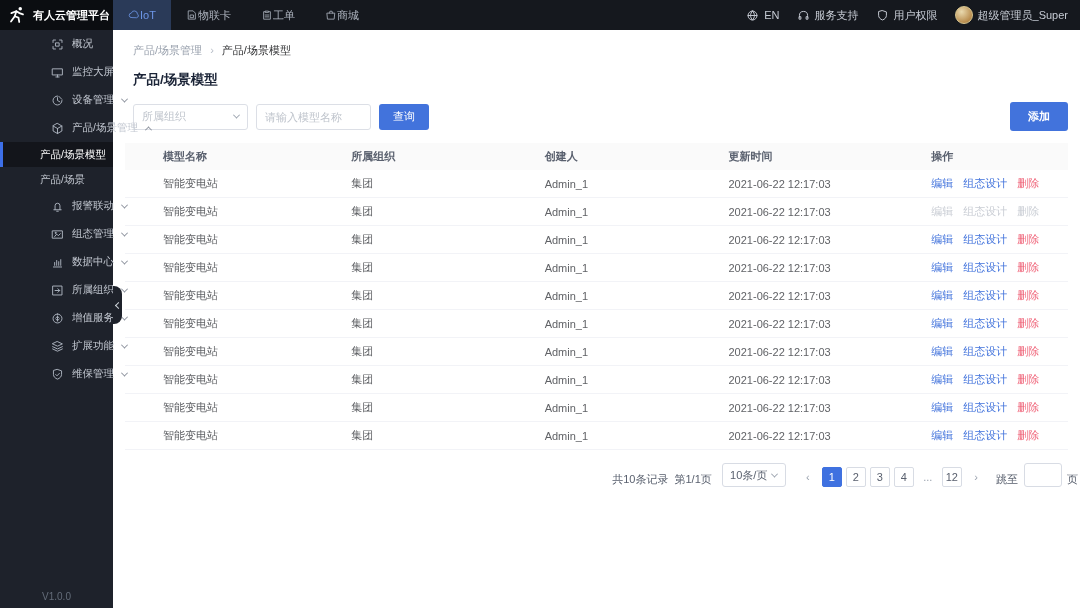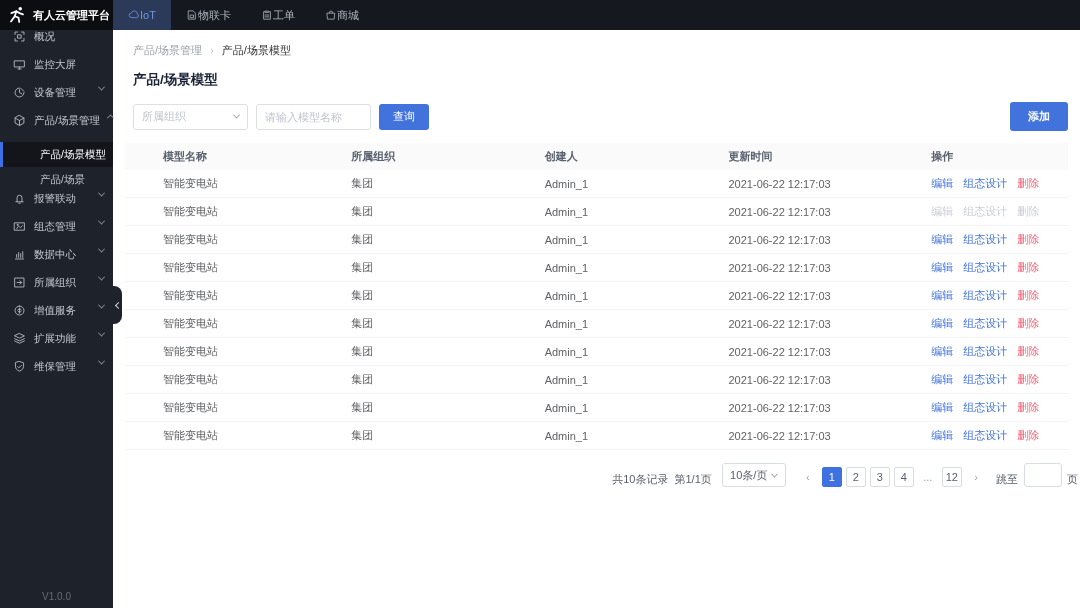--- a/index.html
+++ b/index.html
@@ -13,21 +13,21 @@
   .topnav { display:flex; align-items:stretch; }
   .nav-item { display:flex; align-items:center; padding:0 15px; color:#aeb4bf; cursor:pointer; }
   .nav-item.active { background:#2a3a58; color:#6d96e8; }
   .nav-item svg { opacity:.9; }
   .topbar-right { margin-left:auto; display:flex; align-items:center; gap:17px; padding-right:12px; color:#c6cbd4; }
   .tr-item { display:flex; align-items:center; gap:5px; cursor:pointer; }
   .avatar { width:18px; height:18px; border-radius:50%; background:radial-gradient(circle at 35% 30%, #e9d9ae, #b98d4f 70%, #8a6630); border:1px solid #d8c690; }
 
   
   .sidebar { position:absolute; top:30px; left:0; width:113px; bottom:0; background:#1e222b; color:#c3c8d1; z-index:10; }
-  .side-item { height:28px; display:flex; gap:8px; padding:0 9px 0 13px; cursor:pointer; }
+  .side-item { height:28px; display:flex; align-items:center; gap:8px; padding:0 9px 0 13px; cursor:pointer;margin-left:38px; }
   .side-item svg { flex:0 0 auto; color:#aab1bc; }
   .side-item .lbl { flex:1; white-space:nowrap; font-size:10.5px; }
   .chev { width:5px; height:5px; border-right:1px solid #8a909b; border-bottom:1px solid #8a909b; flex:0 0 auto; }
   .chev.down { transform:rotate(45deg) translate(-1px,-1px); }
   .chev.up { transform:rotate(-135deg) translate(-1px,-1px); }
   .submenu-item { height:25px; display:flex; align-items:center; padding-left:40px; font-size:10.5px; color:#c3c8d1; cursor:pointer; position:relative; white-space:nowrap; }
   .submenu-item.active { background:#13151b; color:#ffffff; }
   .submenu-item.active::before { content:''; position:absolute; left:0; top:0; bottom:0; width:3px; background:#3d6fe8; }
   .version { position:absolute; bottom:6px; left:0; width:100%; text-align:center; color:#646c79; font-size:10px; }
   .collapse-handle { position:absolute; top:256px; right:-9px; width:9px; height:38px; background:#1e222b; border-radius:0 8px 8px 0; display:flex; align-items:center; justify-content:center; cursor:pointer; }
@@ -105,20 +105,44 @@
         </svg>
         <span>工单</span>
       </div>
       <div class="nav-item">
         <svg width="12" height="12" viewBox="0 0 16 16">
           <path d="M3 5.5h10l-.8 8H3.8z M5.8 5.5V5a2.2 2.2 0 0 1 4.4 0v.5" fill="none" stroke="currentColor" stroke-width="1.2" stroke-linecap="round" stroke-linejoin="round"></path>
         </svg>
         <span>商城</span>
       </div>
     </div>
+  <div class="topbar-right" id="topbar-right">
+      <div class="tr-item">
+        <svg width="13" height="13" viewBox="0 0 16 16">
+          <path d="M8 2.5a5.5 5.5 0 1 0 0 11 5.5 5.5 0 0 0 0-11z M2.5 8h11 M8 2.5c-3.3 3-3.3 8 0 11 M8 2.5c3.3 3 3.3 8 0 11" fill="none" stroke="currentColor" stroke-width="1.2" stroke-linecap="round" stroke-linejoin="round"></path>
+        </svg>
+        <span>EN</span>
+      </div>
+      <div class="tr-item">
+        <svg width="13" height="13" viewBox="0 0 16 16">
+          <path d="M3 10V8a5 5 0 0 1 10 0v2 M3 9.5h1.8v3H3z M13 9.5h-1.8v3H13z" fill="none" stroke="currentColor" stroke-width="1.2" stroke-linecap="round" stroke-linejoin="round"></path>
+        </svg>
+        <span>服务支持</span>
+      </div>
+      <div class="tr-item">
+        <svg width="13" height="13" viewBox="0 0 16 16">
+          <path d="M8 2l4.8 1.6v4.2c0 2.8-2 4.7-4.8 5.7-2.8-1-4.8-2.9-4.8-5.7V3.6z" fill="none" stroke="currentColor" stroke-width="1.2" stroke-linecap="round" stroke-linejoin="round"></path>
+        </svg>
+        <span>用户权限</span>
+      </div>
+      <div class="tr-item">
+        <span class="avatar"></span>
+        <span>超级管理员_Super</span>
+      </div>
+    </div>
 </div>
 
 <div class="sidebar">
   <div id="side-list">
       <div class="side-item">
         <svg width="13" height="13" viewBox="0 0 16 16">
           <path d="M2.5 5.5v-3h3 M10.5 2.5h3v3 M13.5 10.5v3h-3 M5.5 13.5h-3v-3 M6 6h4v4H6z" fill="none" stroke="currentColor" stroke-width="1.2" stroke-linecap="round" stroke-linejoin="round"></path>
         </svg>
         <span class="lbl">概况</span>
       </div>

